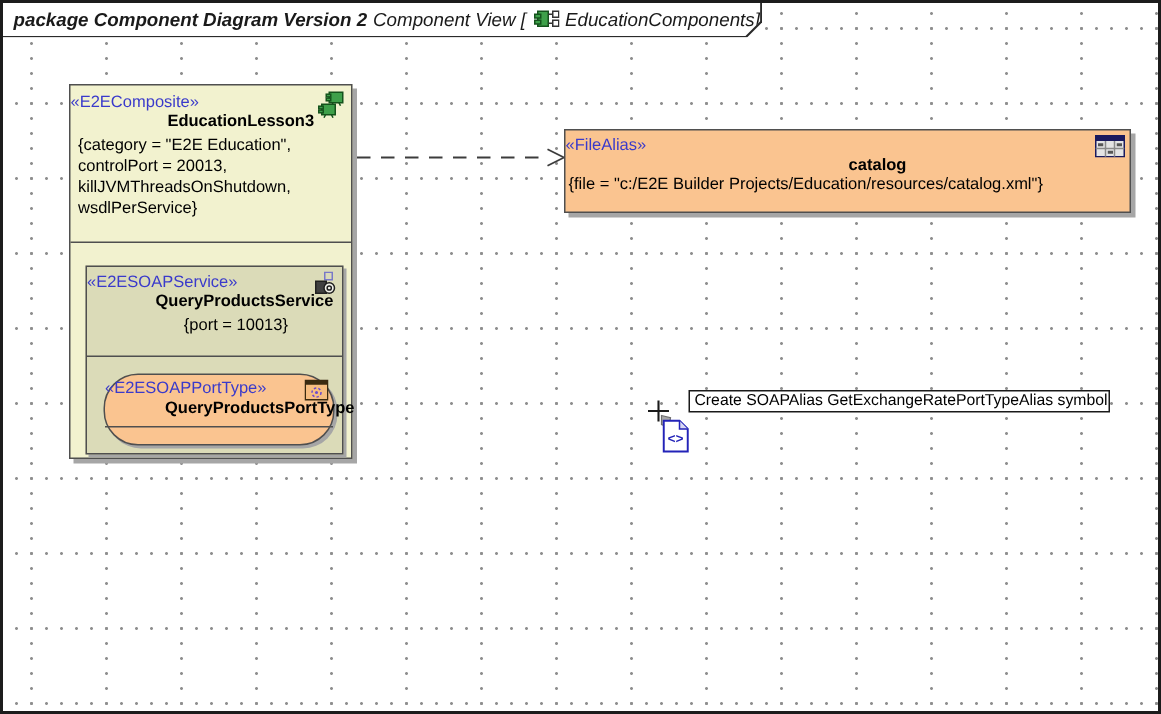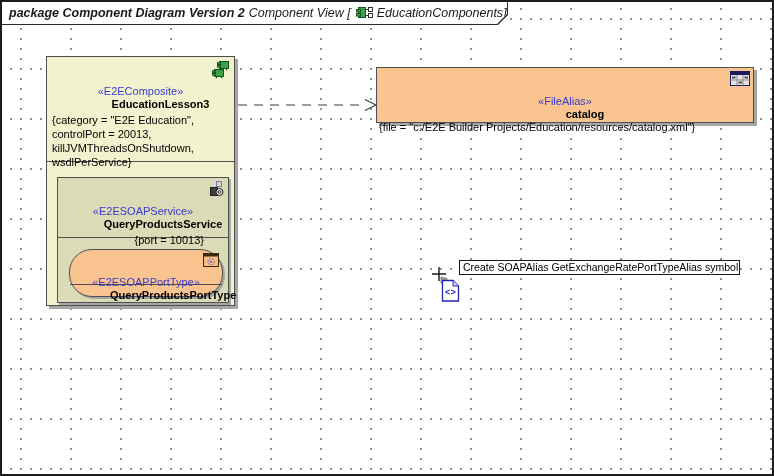--- a/index.html
+++ b/index.html
@@ -32,53 +32,53 @@
     display:flex;align-items:center;
     font-size:12.5px;color:#1a1a1a;
     padding:0 14px 1px 7px;white-space:pre;font-style:italic;
   }
   .tab-inner .b{font-weight:bold;}
   .tab-inner .seg{margin-right:4px;}
   .tab-inner .icon{display:inline-flex;margin:0 4px 0 1px;}
 
   
   .node{position:absolute;border:1px solid var(--box_border,#4f4f4f);}
-  .stereotype{color:var(--stereotype_text,#3a3acb);font-size:11px;text-align:center;margin-top:23px;}
+  .stereotype{color:var(--stereotype_text,#3a3acb);font-size:11px;}
   .node-name{color:#000;font-size:11px;font-weight:bold;text-align:center;margin-top:1px;padding-left:40px;}
   .props{font-size:11px;color:#000;text-align:left;line-height:14px;padding:3px 3px 0 5px;}
   .corner-icon{position:absolute;top:3px;right:3px;display:inline-flex;}
 
   .composite{
     left:44px;top:54px;width:189px;height:250px;
     background:var(--composite_fill,#f2f2cf);
     box-shadow:3px 3px 0 var(--shadow,#a6a6a6);
   }
   .composite-head{position:absolute;left:0;top:0;right:0;height:105px;
     border-bottom:1px solid var(--box_border,#4f4f4f);padding-top:5px;}
 
   .service{
     left:10px;top:120px;width:172px;height:126px;
     background:var(--service_fill,#dbdbb8);
     box-shadow:2px 2px 0 var(--shadow,#a6a6a6);
   }
   .service-head{position:absolute;left:0;top:0;right:0;height:60px;
     border-bottom:1px solid var(--box_border,#4f4f4f);padding-top:4px;}
-  .service-prop{font-size:11px;text-align:right;padding-right:24px;margin-top:4px;}
+  .service-prop{font-size:11px;text-align:right;padding-right:36px;margin-top:4px;}
 
   .porttype{
     left:11px;top:71px;width:154px;height:48px;
     background:var(--alias_fill,#fac490);
     box-shadow:2px 2px 0 var(--shadow,#a6a6a6);
     border-radius:23px;
   }
   .porttype-head{position:absolute;left:0;top:0;right:0;height:35px;
     border-bottom:1px solid var(--box_border,#4f4f4f);padding-top:3px;}
 
   .filealias{
-    left:374px;top:65px;width:378px;height:56px;
+    left:374px;top:84px;width:378px;height:56px;
     background:var(--alias_fill,#fac490);
     box-shadow:3px 3px 0 var(--shadow,#a6a6a6);
     padding-top:4px;
   }
   .filealias .props{padding:1px 2px 0 2px;line-height:13px;}
 
   .connector-svg{position:absolute;left:234px;top:94px;}
 
   .tooltip{
     position:absolute;left:457px;top:258px;

